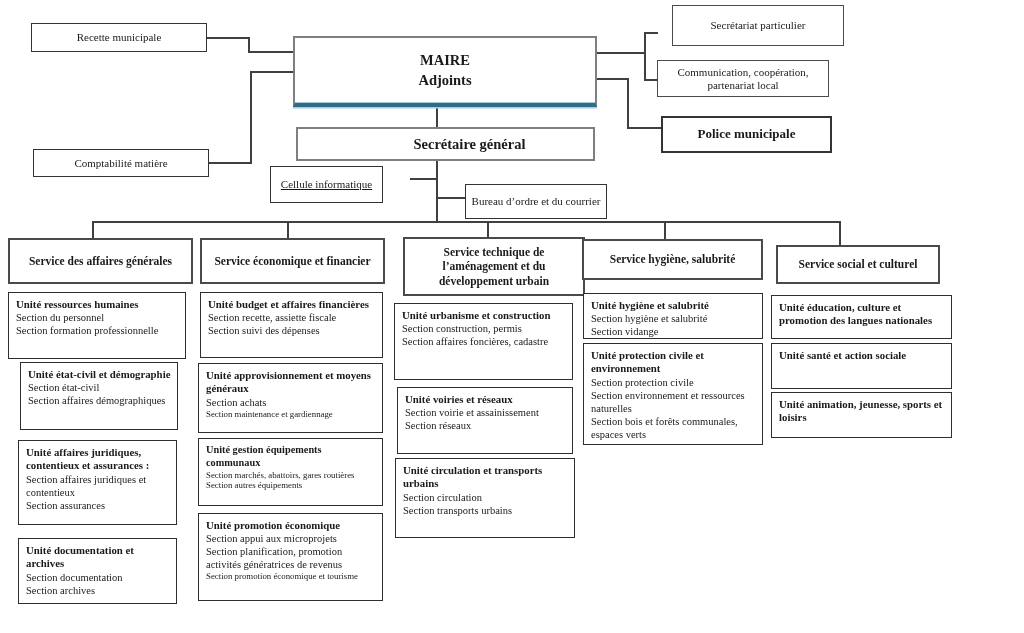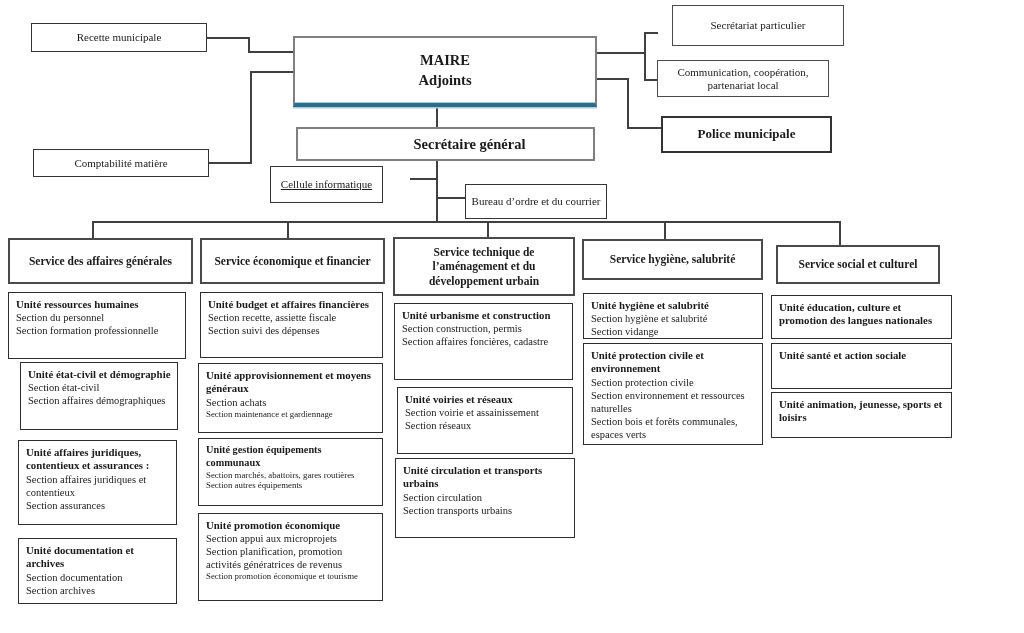--- a/index.html
+++ b/index.html
@@ -88,21 +88,21 @@
   <div class="box ctr topbox" style="left:465px;top:184px;width:142px;height:35px;">
     <span>Bureau d’ordre et du courrier</span>
   </div>
 
   <div class="box ctr svc" style="left:8px;top:238px;width:185px;height:46px;">
     <span>Service des affaires générales</span>
   </div>
   <div class="box ctr svc" style="left:200px;top:238px;width:185px;height:46px;">
     <span>Service économique et financier</span>
   </div>
-  <div class="box ctr svc" style="left:393px;top:237px;width:182px;height:59px;padding:2px 20px;">
+  <div class="box ctr svc" style="left:403px;top:237px;width:182px;height:59px;padding:2px 20px;">
     <span>Service technique de l’aménagement et du développement urbain</span>
   </div>
   <div class="box ctr svc" style="left:582px;top:239px;width:181px;height:41px;">
     <span>Service hygiène, salubrité</span>
   </div>
   <div class="box ctr svc" style="left:776px;top:245px;width:164px;height:39px;">
     <span>Service social et culturel</span>
   </div>
 
   <div class="box unit" style="left:8px;top:292px;width:178px;height:67px;">

